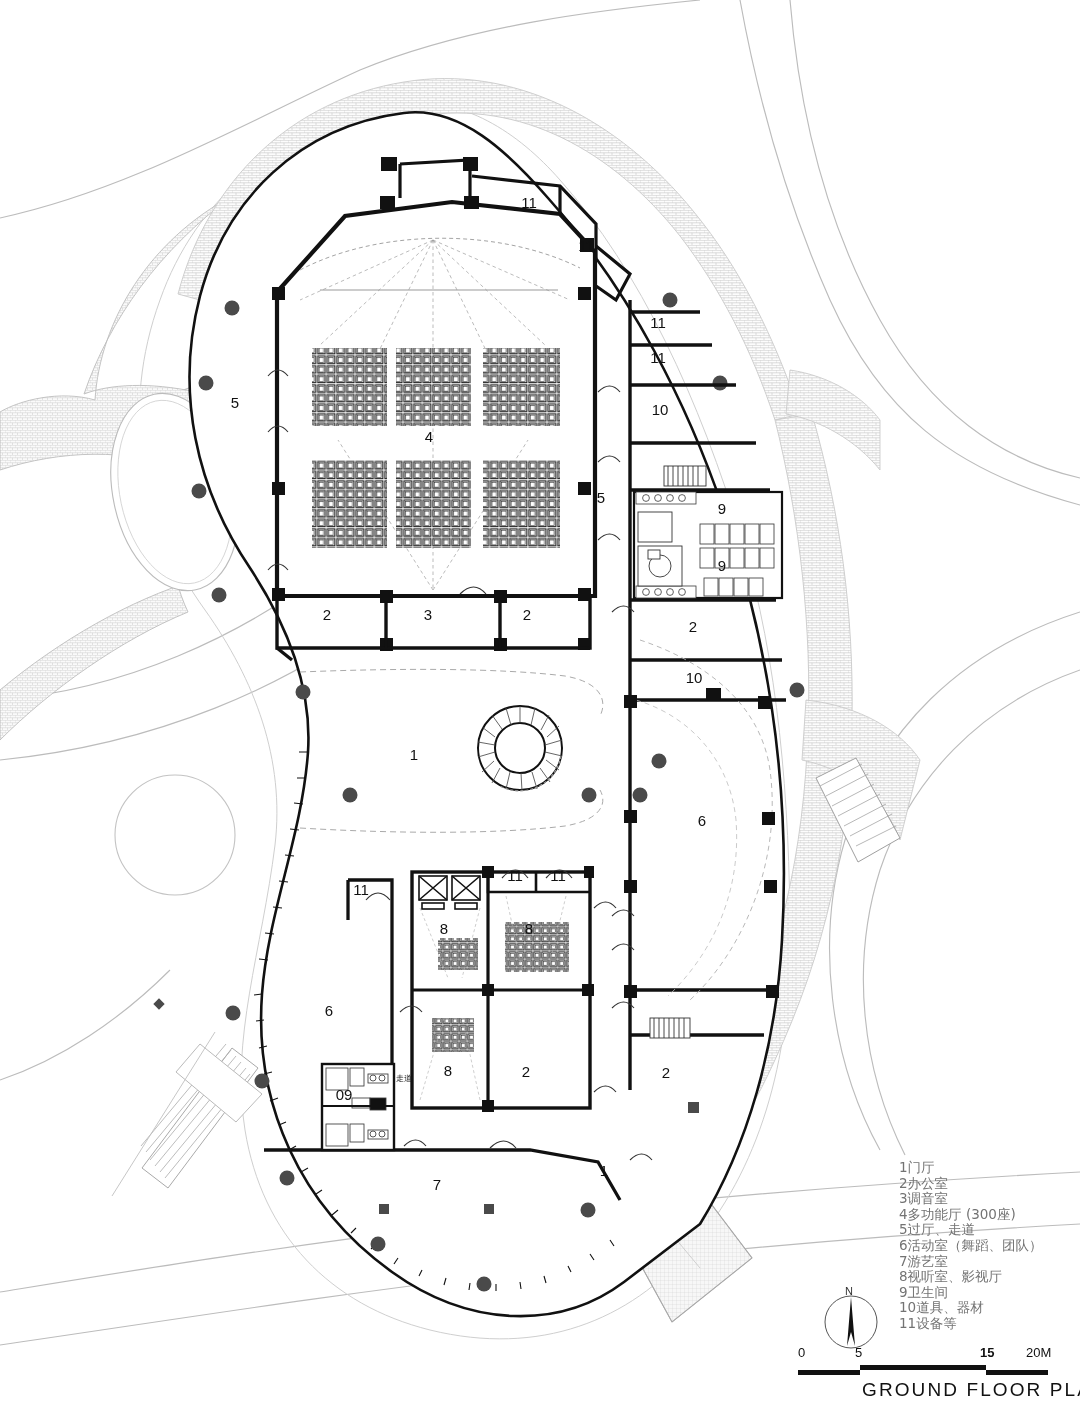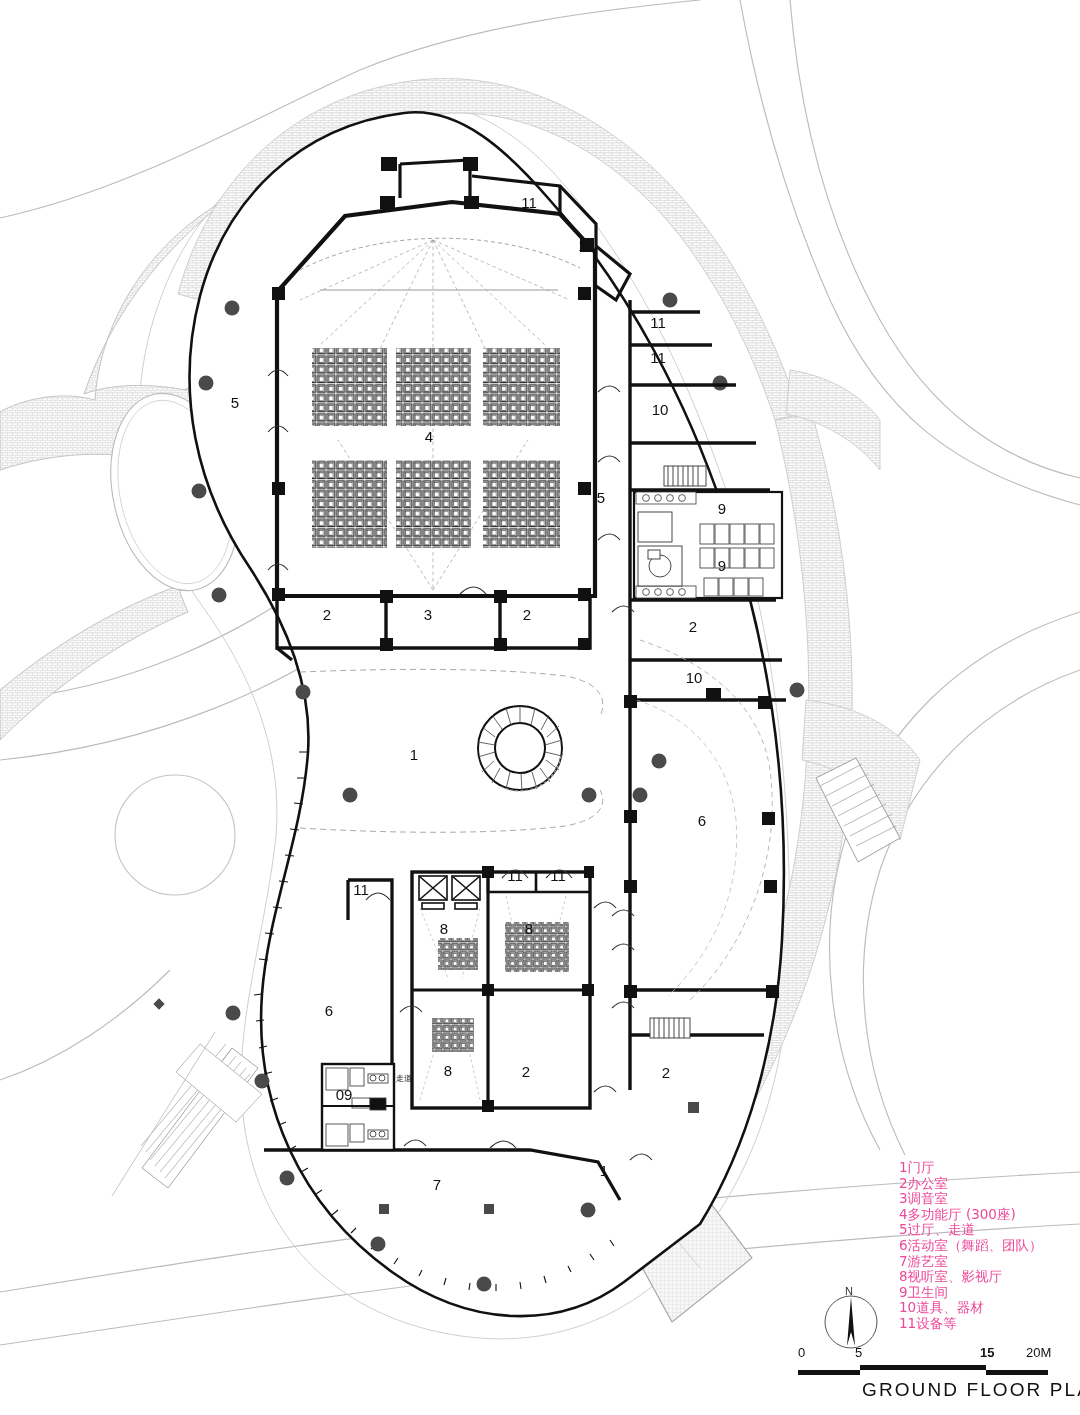--- a/index.html
+++ b/index.html
@@ -8,21 +8,21 @@
     width:1080px;height:1415px;position:relative;overflow:hidden;
     font-family:"Liberation Sans","DejaVu Sans",sans-serif;
     color:#111;
   }
   #plan{position:absolute;left:0;top:0;width:1080px;height:1415px;}
 
   
   .legend{
     position:absolute; left:899px; top:1160px;
     font-size:13.5px; line-height:15.6px;
-    color:#ec4899; white-space:nowrap;
+    color:#737373; white-space:nowrap;
     font-family:"DejaVu Sans","Liberation Sans",sans-serif;
   }
   .legend div{letter-spacing:0px;}
 
   
   .scalewrap{position:absolute;left:798px;top:1345px;width:255px;height:30px;}
   .scalenums{position:absolute;left:0;top:0;width:255px;height:16px;}
   .scalenums span{position:absolute;font-size:13px;color:#111;}
   .bar{position:absolute;left:0;top:20px;width:250px;height:11px;}
 

